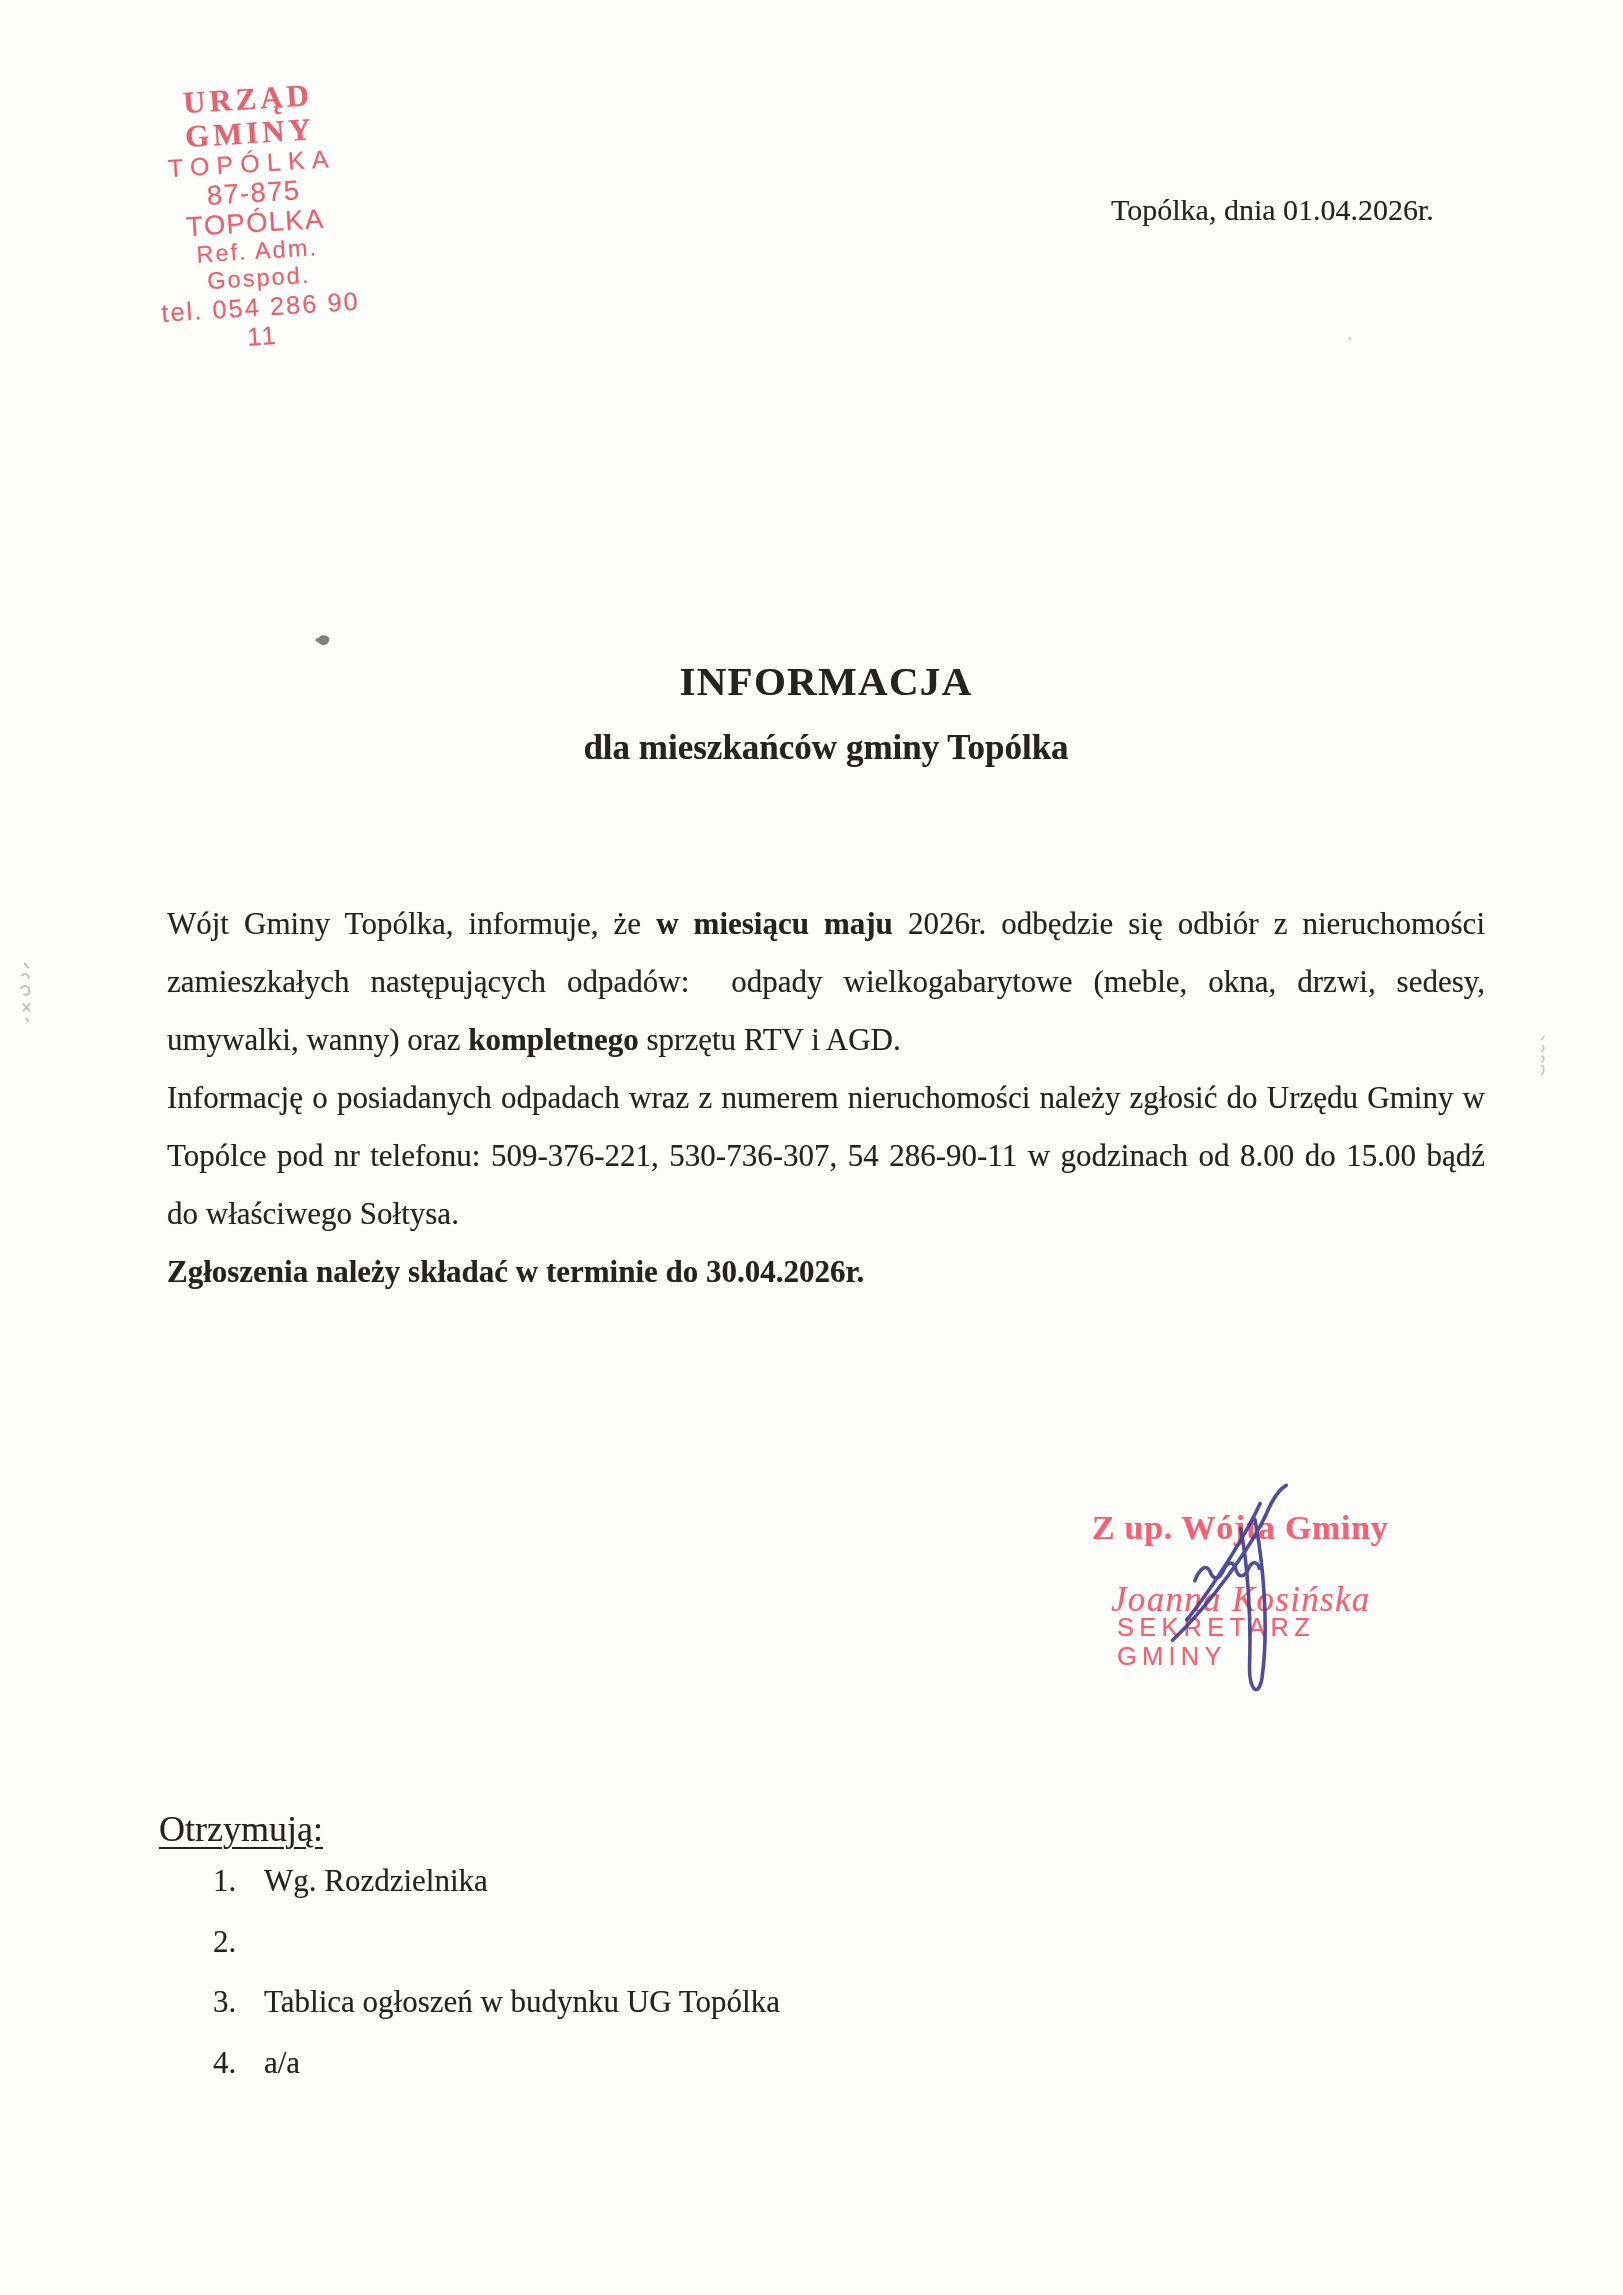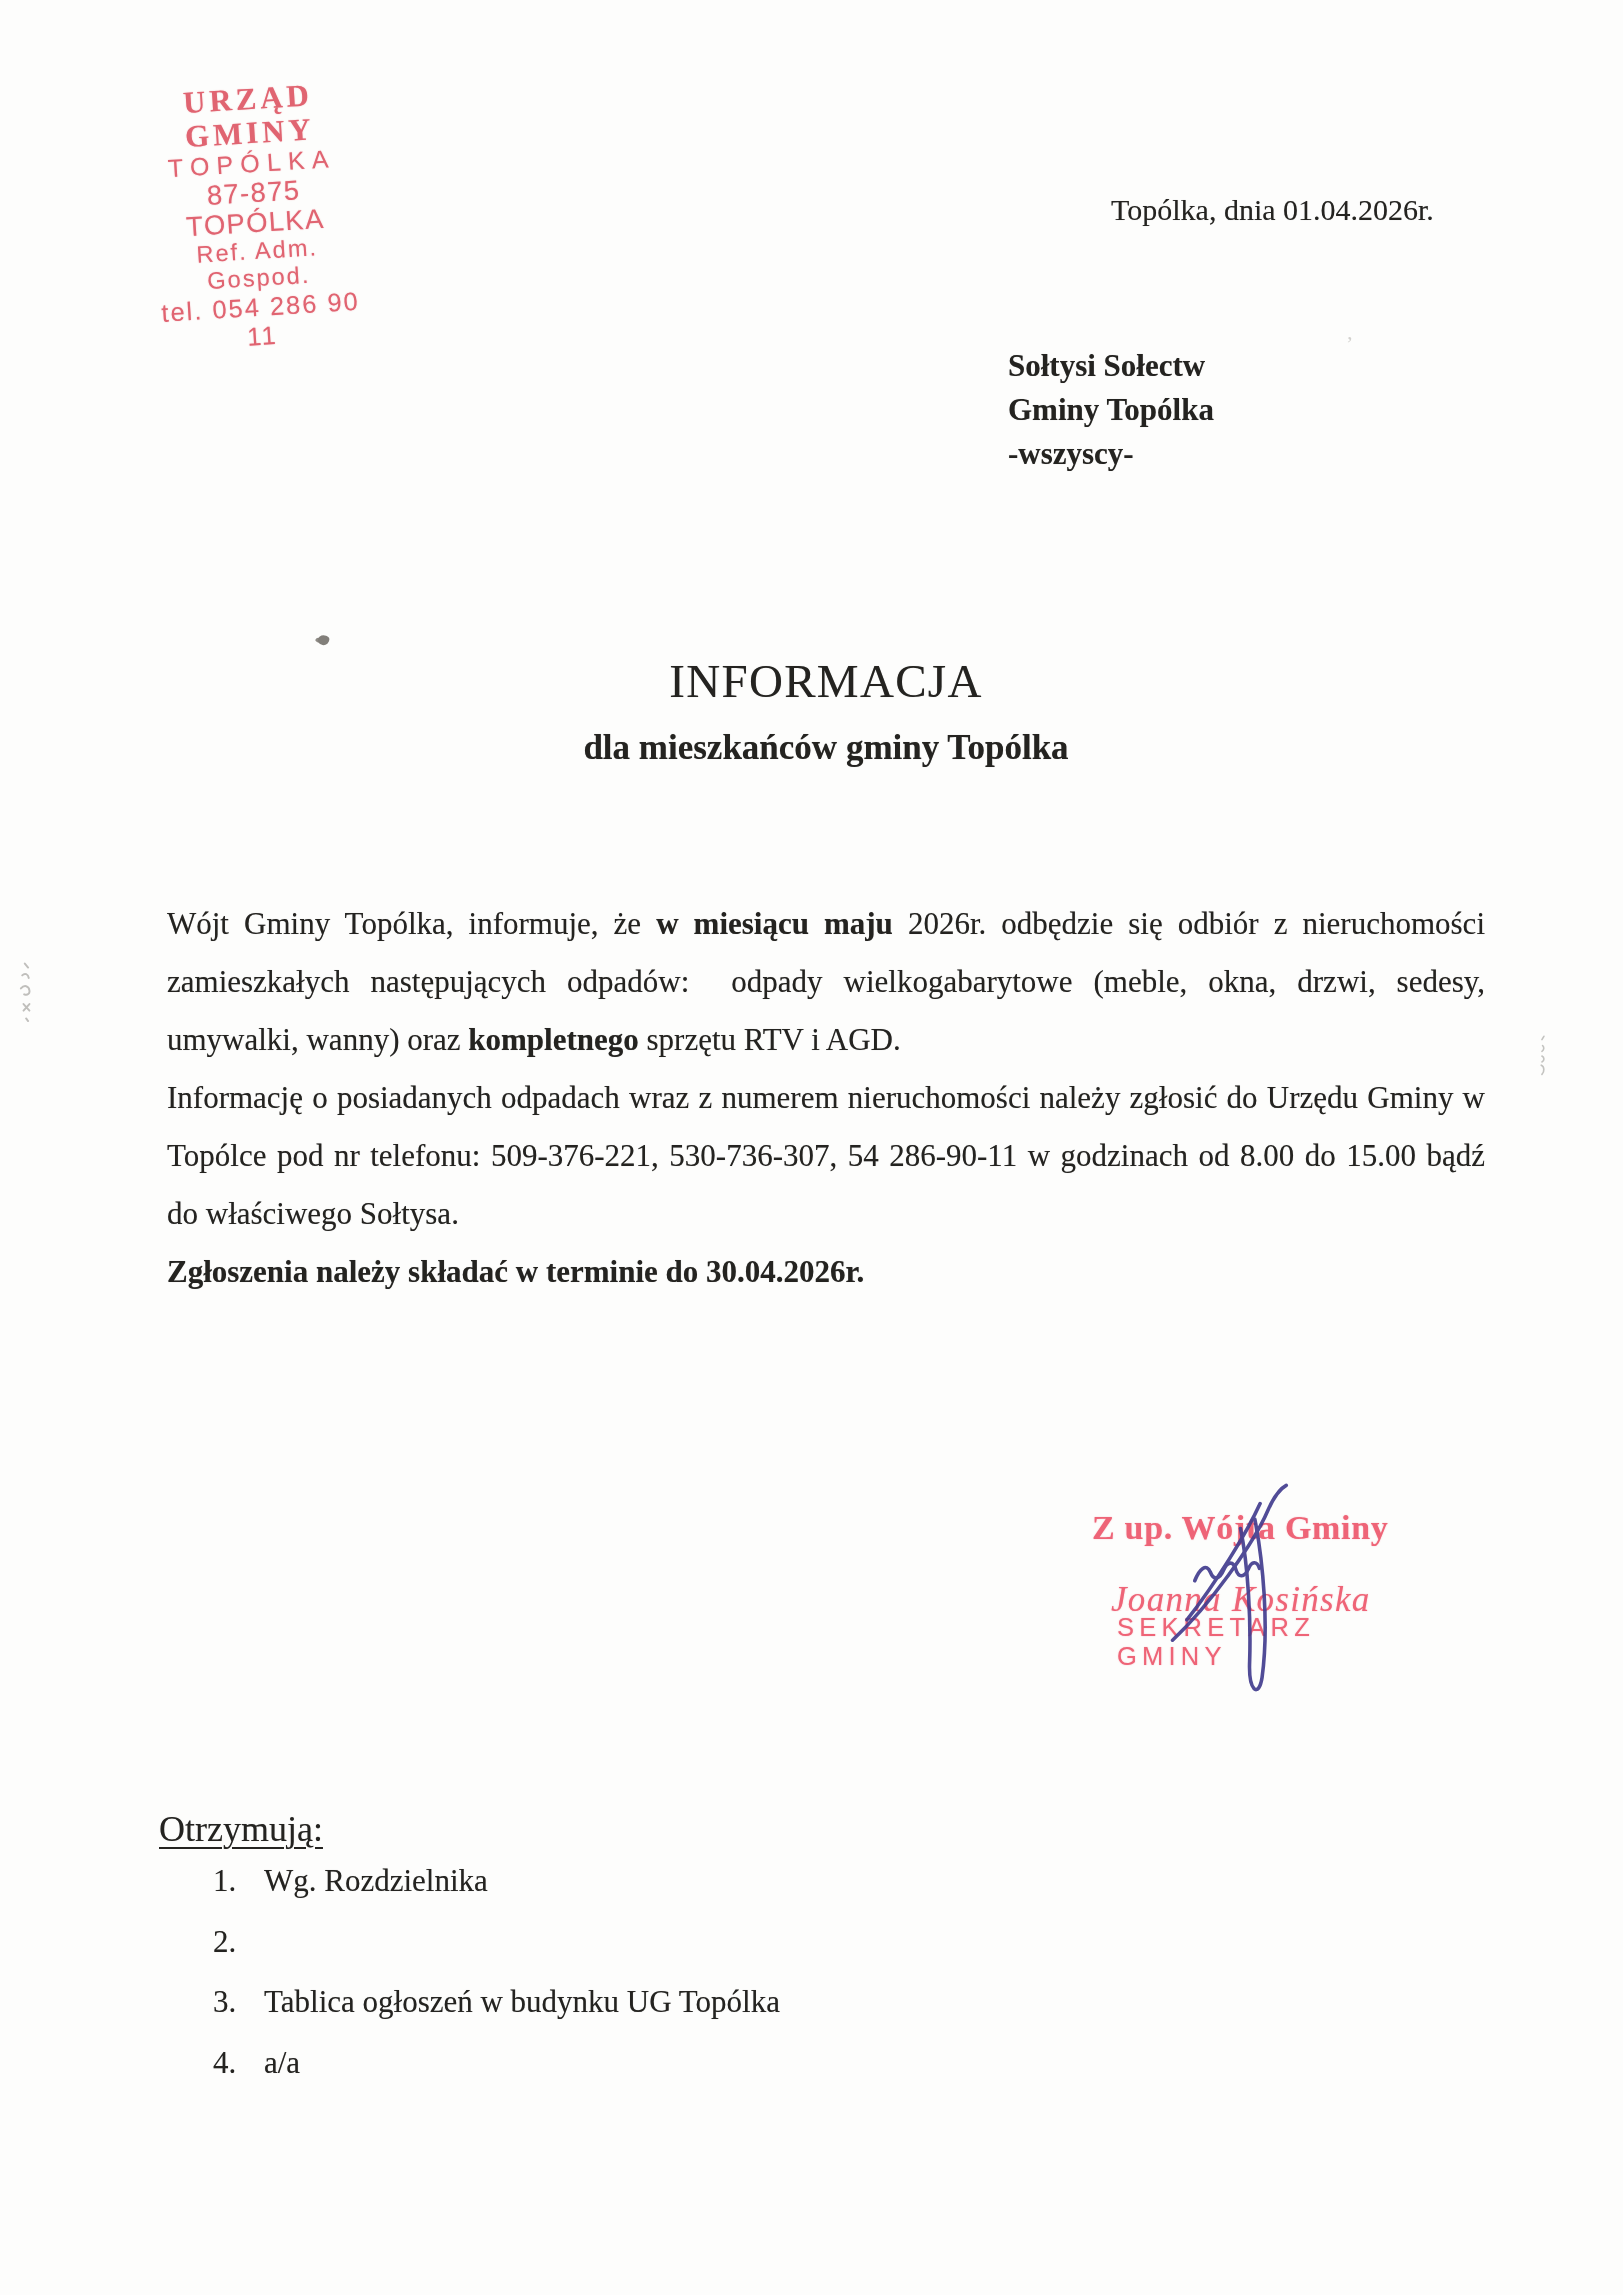--- a/index.html
+++ b/index.html
@@ -40,21 +40,21 @@
     margin-top:32px;
   }
   
   .recipient{
     position:absolute;left:1008px;top:344px;
     font-size:31px;font-weight:bold;line-height:44px;
     text-shadow:0 0 0.7px rgba(30,30,28,.35);
   }
   
   .title-wrap{position:absolute;left:167px;top:660px;width:1318px;text-align:center;}
-  .doc-title{font-size:47px;font-weight:normal;letter-spacing:1.3px;line-height:43px;text-shadow:0 0 0.7px rgba(30,30,28,.4);}
+  .doc-title{font-size:41px;font-weight:bold;letter-spacing:1.3px;line-height:43px;text-shadow:0 0 0.7px rgba(30,30,28,.4);}
   .doc-subtitle{margin-top:25px;font-size:35px;font-weight:bold;line-height:39px;text-shadow:0 0 0.7px rgba(30,30,28,.4);}
   
   .body-text{
     position:absolute;left:167px;top:895px;width:1318px;
     font-size:31px;line-height:58px;
     text-align:justify;
     text-shadow:0 0 0.7px rgba(30,30,28,.38);
     font-family:Liberation Serif, serif;
   }
   .body-text p{margin:0;}
@@ -111,25 +111,20 @@
   <div class="sender-stamp">
     <div class="l0">URZĄD GMINY</div>
     <div class="l1">TOPÓLKA</div>
     <div class="l2">87-875 TOPÓLKA</div>
     <div class="l3">Ref. Adm. Gospod.</div>
     <div class="l4">tel. 054 286 90 11</div>
   </div>
 
   <div class="dateline">Topólka, dnia 01.04.2026r.</div>
 
-  <div class="recipient">
-    <div>Sołtysi Sołectw</div>
-    <div>Gminy Topólka</div>
-    <div>-wszyscy-</div>
-  </div>
 
   <div class="title-wrap">
     <div class="doc-title">INFORMACJA</div>
     <div class="doc-subtitle">dla mieszkańców gminy Topólka</div>
   </div>
 
   <div class="body-text">
       <p><span>Wójt Gminy Topólka, informuje, że </span><b>w miesiącu maju</b><span> 2026r. odbędzie się odbiór z nieruchomości zamieszkałych następujących odpadów:&nbsp; odpady wielkogabarytowe (meble, okna, drzwi, sedesy, umywalki, wanny) oraz </span><b>kompletnego</b><span> sprzętu RTV i AGD.</span></p>
       <p><span>Informację o posiadanych odpadach wraz z numerem nieruchomości należy zgłosić do Urzędu Gminy w Topólce pod nr telefonu: 509-376-221, 530-736-307, 54 286-90-11 w godzinach od 8.00 do 15.00 bądź do właściwego Sołtysa.</span></p>
       <p><b>Zgłoszenia należy składać w terminie do 30.04.2026r.</b></p>

